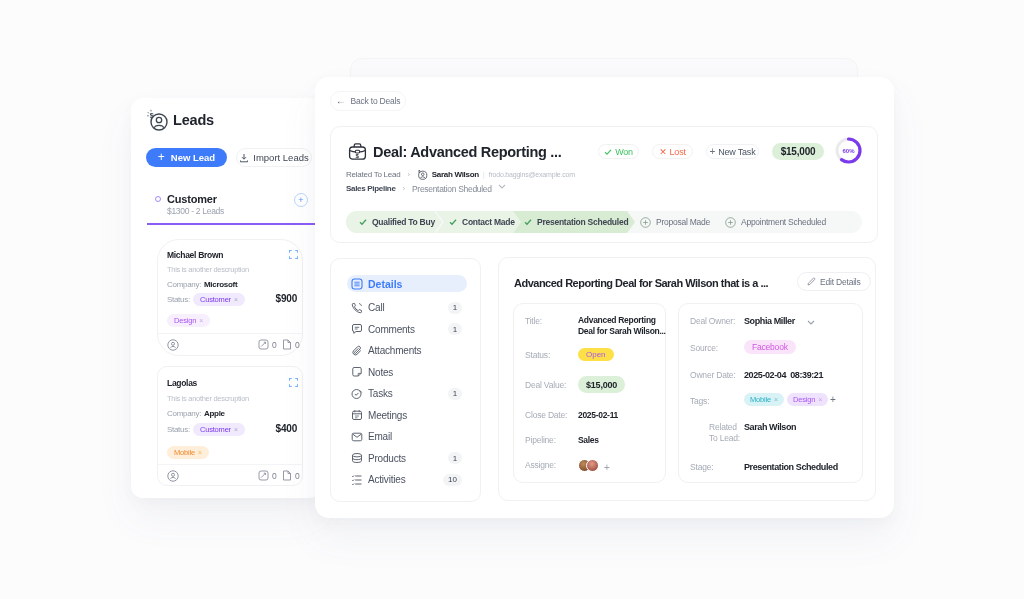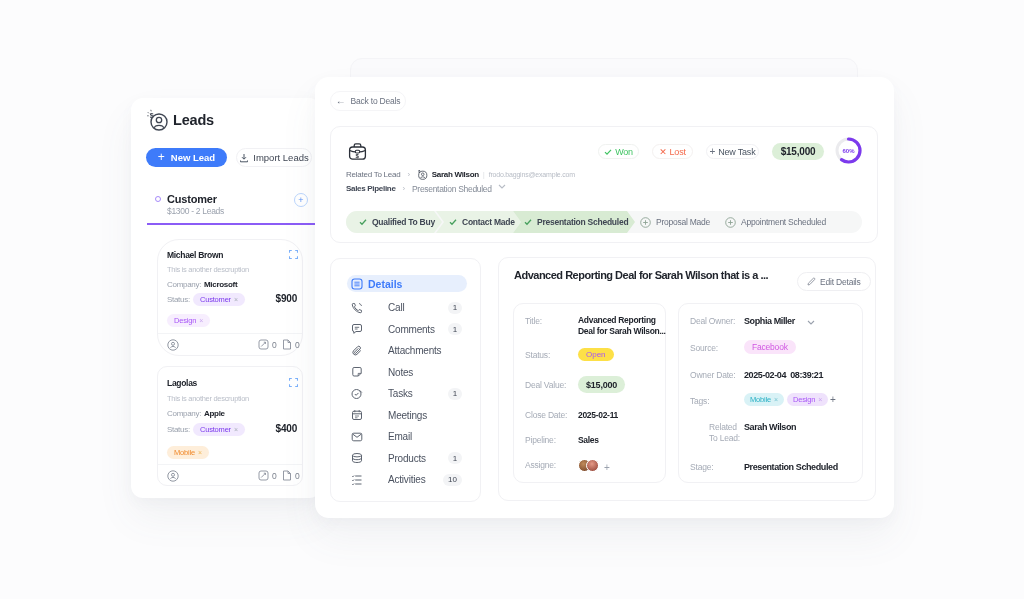--- a/index.html
+++ b/index.html
@@ -4,21 +4,21 @@
 <style>
   * { margin:0; padding:0; box-sizing:border-box; }
   html,body { width:1024px; height:599px; overflow:hidden; }
   body { background:#fcfcfd; font-family:"Liberation Sans", sans-serif; position:relative; }
   .abs { position:absolute; }
   .panel { background:#fff; border-radius:14px; box-shadow:0 20px 38px rgba(95,100,125,.065), 0 5px 13px rgba(95,100,125,.04); }
   .pill { display:flex; align-items:center; justify-content:center; border-radius:999px; }
   svg { display:block; }
   .menu-item { position:absolute; left:20px; width:111px; height:17px; display:flex; align-items:center; }
   .menu-item svg { margin-right:5px; flex:none; }
-  .menu-item span { font-size:10px; letter-spacing:-0.2px; color:#4b5260;margin-left:20px; }
+  .menu-item span { font-size:10px; letter-spacing:-0.2px; color:#4b5260; }
   .badge { margin-left:auto; font-style:normal; font-weight:400; width:14px; height:12px; background:#f3f4f6; border-radius:7px; font-size:8px; color:#3f4653; display:flex; align-items:center; justify-content:center; }
   .lbl { position:absolute; left:11px; font-size:8.5px; letter-spacing:-0.2px; color:#a5abb6; }
   .val { position:absolute; left:64px; font-size:8.5px; letter-spacing:-0.3px; font-weight:700; color:#20242c; }
   .lbl2 { position:absolute; left:11px; font-size:8.5px; letter-spacing:-0.2px; color:#a5abb6; }
   .val2 { position:absolute; left:65px; font-size:9px; letter-spacing:-0.4px; font-weight:700; color:#20242c; white-space:nowrap; }
 </style>
 </head>
 <body>
 
 <div class="abs panel" style="left:131px; top:98px; width:190px; height:400px; border-radius:12px;"></div>
@@ -142,20 +142,21 @@
   <div class="abs" style="left:15px; top:49px; width:548px; height:117px; border:1px solid #f1f1f4; border-radius:10px; background:#fff;">
     <div class="abs" style="left:17px; top:15px;">
       <svg width="19" height="19" viewBox="0 0 19 19">
         <path d="M6.2 5 V3.4 a1.6 1.6 0 0 1 1.6 -1.6 h3.4 a1.6 1.6 0 0 1 1.6 1.6 V5" fill="none" stroke="#2b3039" stroke-width="1.3"></path>
         <rect x="1.6" y="5" width="15.8" height="12.2" rx="3" fill="none" stroke="#2b3039" stroke-width="1.3"></rect>
         <path d="M1.7 8.6 C5 10.6 14 10.6 17.3 8.6" fill="none" stroke="#2b3039" stroke-width="1.2"></path>
         <rect x="7.3" y="8.2" width="4.4" height="2.8" rx="1.2" fill="#fff" stroke="#2b3039" stroke-width="1.1"></rect>
         <text x="7.6" y="16" font-size="6" font-weight="700" fill="#2b3039">$</text>
       </svg>
     </div>
+    <div class="abs" style="left:42px; top:17px; font-size:14.5px; letter-spacing:-0.3px; font-weight:700; color:#20242c;">Deal: Advanced Reporting ...</div>
 
     <div class="abs pill" style="left:267px; top:17px; width:41px; height:15px; background:#fff; border:1px solid #f0f2f0; color:#41c463; font-size:9px; letter-spacing:-0.2px;">
       <svg width="8" height="8" viewBox="0 0 8 8" style="margin-right:3px;">
           <path d="M1 4.2 L3 6.2 L7 1.8" fill="none" stroke="#41c463" stroke-width="1.2"></path>
         </svg>Won
     </div>
     <div class="abs pill" style="left:321px; top:17px; width:41px; height:15px; background:#fff; border:1px solid #f4f1f0; color:#f4694b; font-size:9px; letter-spacing:-0.2px;">
       <span style="margin-right:3px; font-size:9px;">✕</span>Lost
     </div>
     <div class="abs pill" style="left:375px; top:17px; width:53px; height:15px; background:#fff; border:1px solid #f1f1f4; color:#4b5563; font-size:9px; letter-spacing:-0.2px;">
@@ -299,21 +300,21 @@
       <svg width="12" height="12" viewBox="0 0 12 12">
           <path d="M4.2 2 h6.3 M4.2 6 h6.3 M4.2 10 h6.3" stroke="#5d6470" stroke-width="1"></path>
           <path d="M1.2 2.2 l0.7 0.7 l1.2 -1.4 M1.2 6.2 l0.7 0.7 l1.2 -1.4 M1.2 10.2 l0.7 0.7 l1.2 -1.4" fill="none" stroke="#5d6470" stroke-width="0.9"></path>
         </svg>
       <span>Activities</span>
         <b class="badge" style="width:19px;">10</b>
     </div>
   </div>
 
   <div class="abs" style="left:183px; top:180px; width:378px; height:244px; border:1px solid #f1f1f4; border-radius:10px; background:#fff;">
-    <div class="abs" style="left:15px; top:11px; font-size:11px; letter-spacing:-0.5px; font-weight:700; color:#20242c; white-space:nowrap;">Advanced Reporting Deal for Sarah Wilson that is a ...</div>
+    <div class="abs" style="left:15px; top:19px; font-size:11px; letter-spacing:-0.5px; font-weight:700; color:#20242c; white-space:nowrap;">Advanced Reporting Deal for Sarah Wilson that is a ...</div>
     <div class="abs pill" style="left:298px; top:14px; height:19px; padding:0 9px; border:1px solid #efeff2; color:#6b7280; font-size:8.5px; letter-spacing:-0.2px; background:#fff; white-space:nowrap;">
       <svg width="9" height="9" viewBox="0 0 9 9" style="margin-right:4px;">
           <path d="M1 8 L1.4 6.2 L6.3 1.3 a0.9 0.9 0 0 1 1.3 1.3 L2.8 7.5 Z" fill="none" stroke="#8a909c" stroke-width="0.9"></path>
         </svg>
       Edit Details
     </div>
 
     <div class="abs" style="left:14px; top:45px; width:153px; height:180px; border:1px solid #f1f1f4; border-radius:10px;">
       <div class="lbl" style="top:12px;">Title:</div>
       <div class="val" style="top:11px; line-height:10.5px; white-space:nowrap;">Advanced Reporting<br>Deal for Sarah Wilson...</div>

